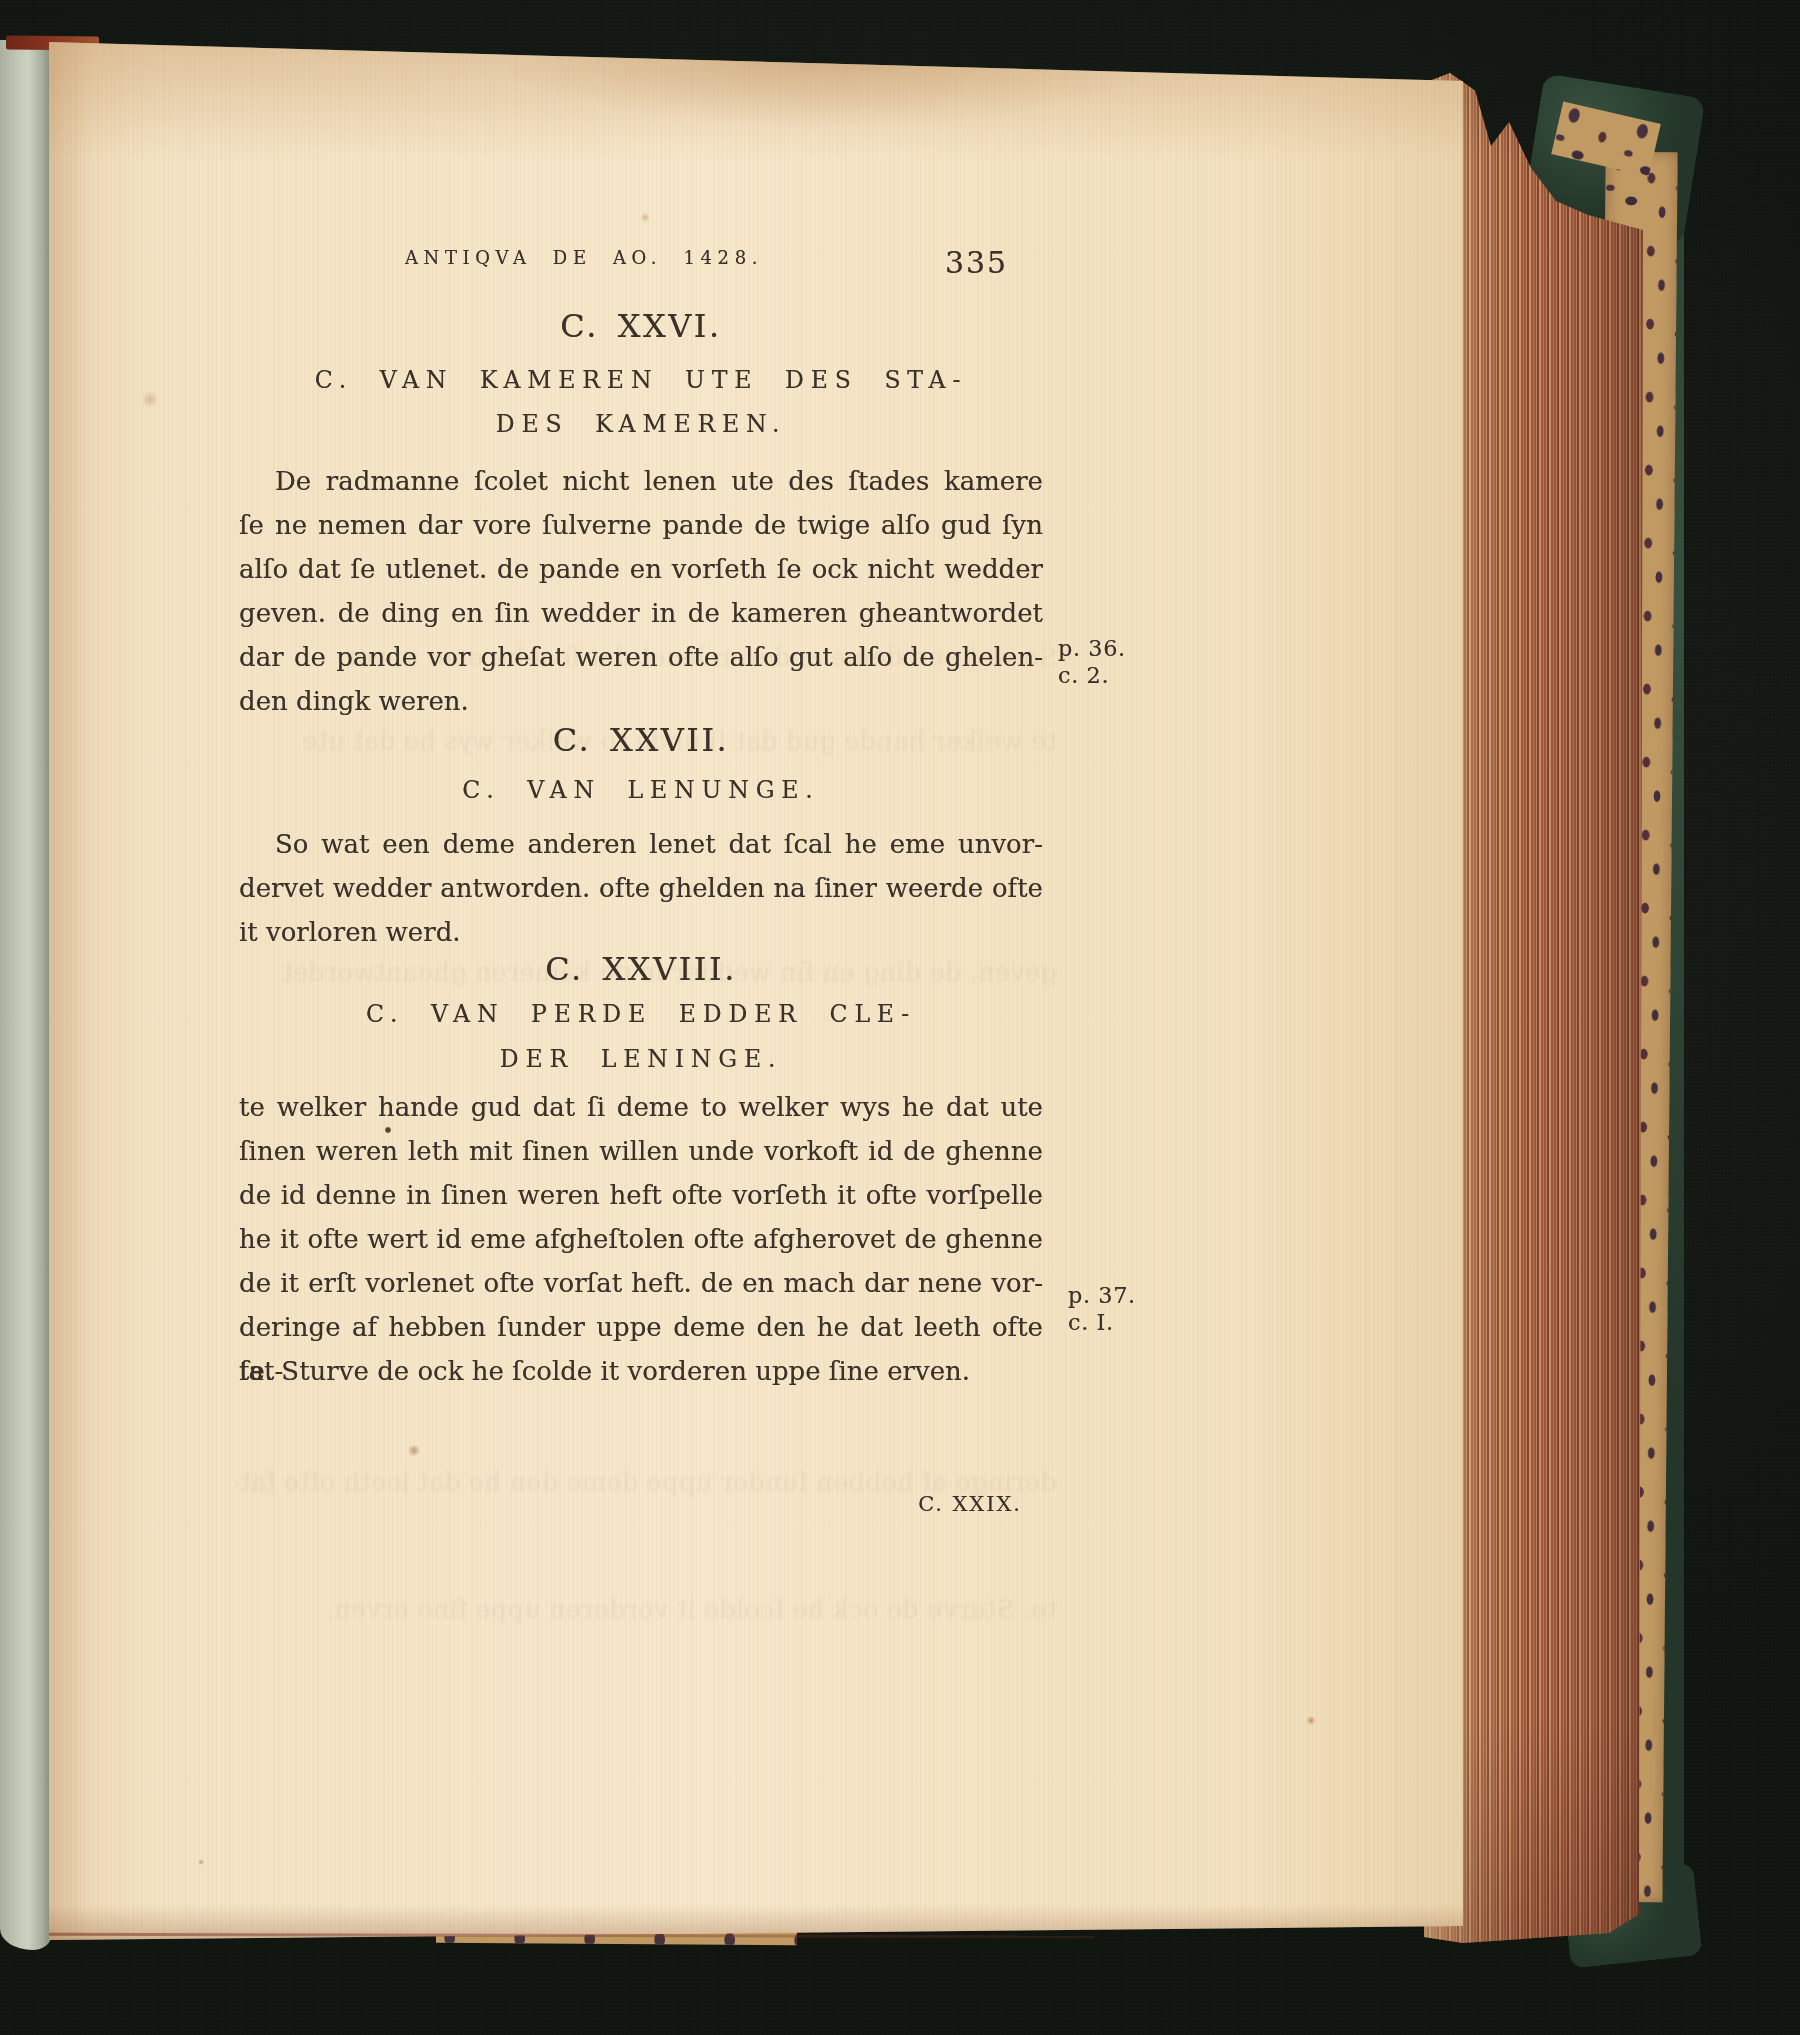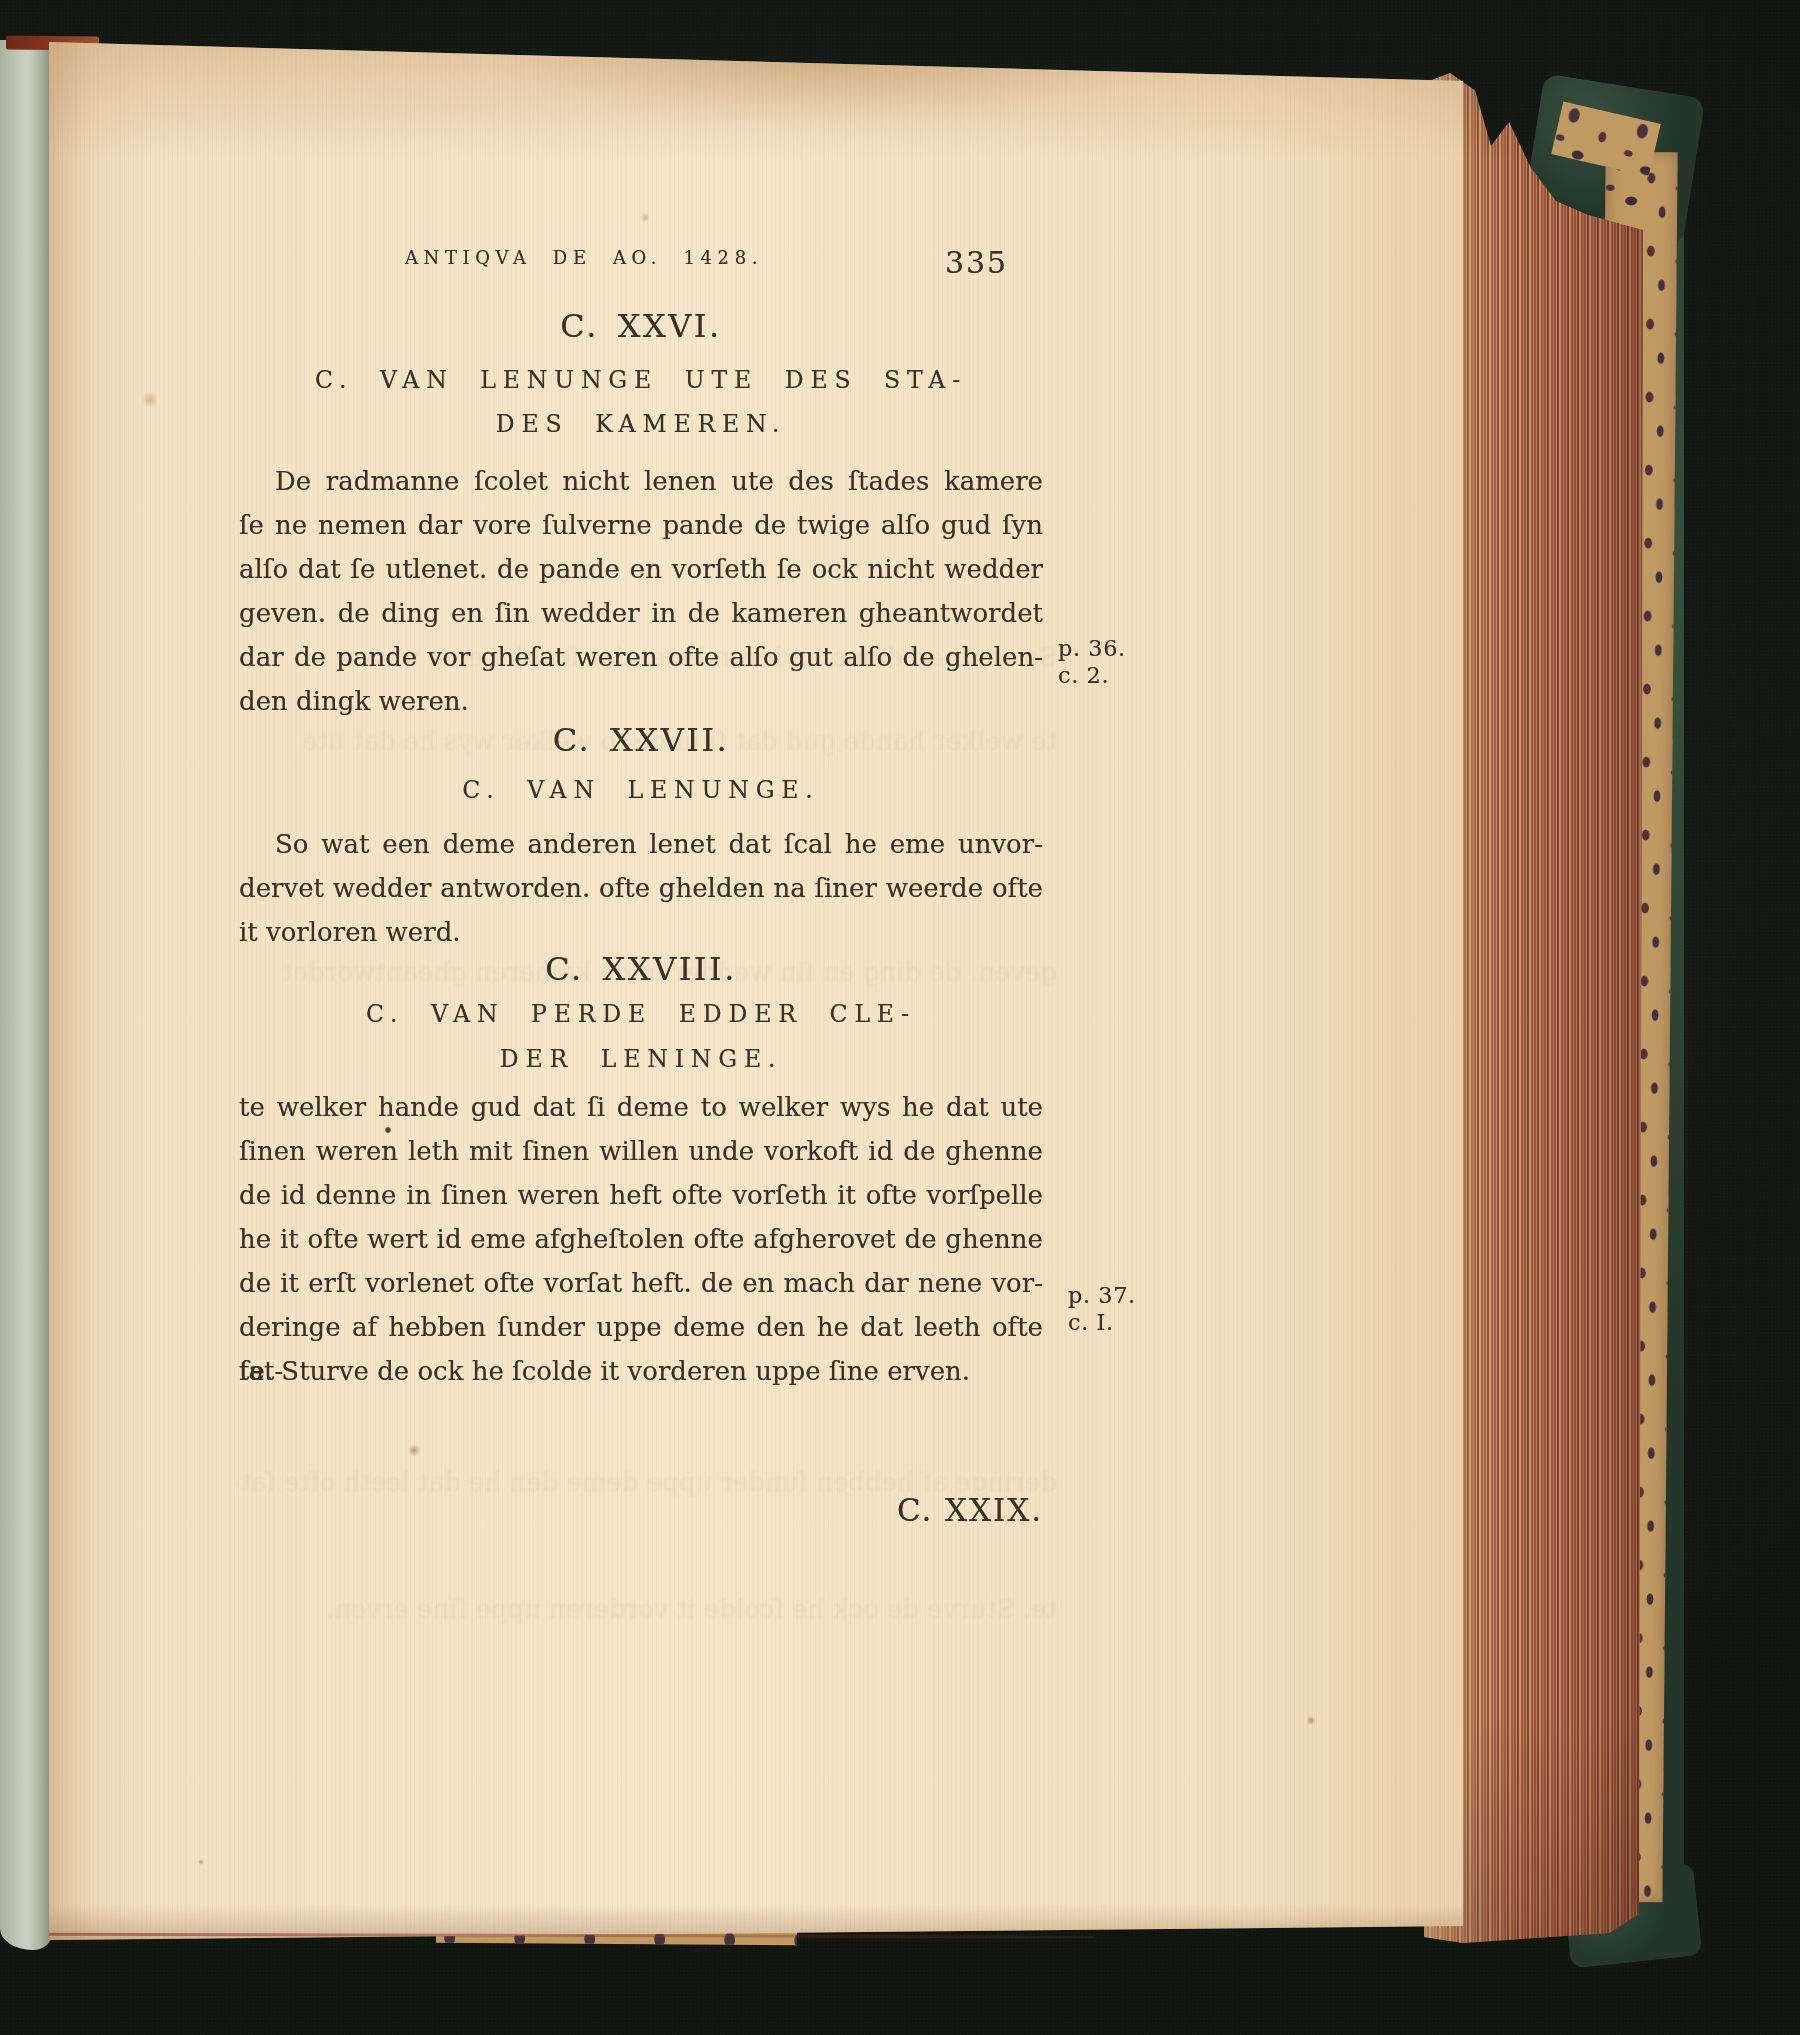--- a/index.html
+++ b/index.html
@@ -45,21 +45,21 @@
   .runhead{left:224px;top:205px;width:622px;text-align:center;
     font-size:18px;letter-spacing:5.6px;word-spacing:10px;}
   .pagenum{left:896px;top:203px;width:137px;font-size:30px;letter-spacing:1.9px;}
   .chapter{width:804px;left:190px;text-align:center;font-size:32px;letter-spacing:2.5px;word-spacing:6.2px;}
   .subhead{width:804px;left:190px;text-align:center;font-size:23.6px;letter-spacing:6.8px;word-spacing:12.4px;}
   .para{left:190px;width:804px;font-size:26px;line-height:44px;}
   .line{height:44px;white-space:nowrap;}
   .jl{white-space:normal;text-align:justify;text-align-last:justify;}
   .ind{padding-left:36px;}
   .mnote{font-size:22.4px;line-height:27px;letter-spacing:0.6px;}
-  .catchword{left:834px;top:1450px;width:174px;text-align:center;font-size:31px;letter-spacing:1.9px;}
+  .catchword{left:834px;top:1450px;width:174px;text-align:center;font-size:21px;letter-spacing:1.9px;}
   
   .bleed{position:absolute;color:#6b5a40;opacity:.075;filter:blur(1.2px);
     transform:scaleX(-1);font-size:26px;white-space:nowrap;overflow:hidden;width:821px;}
   
   .fore-edge{position:absolute;left:1424px;top:73px;width:219px;height:1870px;
     background:
       linear-gradient(90deg,rgba(226,192,142,.50) 0,rgba(226,192,142,.12) 56px,rgba(150,70,45,.10) 100px,rgba(120,50,35,.22) 75%,rgba(80,35,25,.38) 100%),
       linear-gradient(180deg,rgba(90,45,30,.22),rgba(0,0,0,0) 87px,rgba(0,0,0,0) 88%,rgba(90,45,30,.30)),
       repeating-linear-gradient(90deg,#9e5a40 0 1.9px,#c18a5e 1.9px 3.1px,#7e4632 3.1px 5px,#d09c6c 5px 6.8px,#a05a3e 6.8px 8.7px,#b97c54 8.7px 10px);
     clip-path:polygon(0 10px,26px 0,51px 17.4px,67px 73px,85px 49px,107px 95px,132px 128px,164px 142px,219px 157px,215px 1841px,185px 1860px,39px 1870px,0 1864px);}
@@ -121,21 +121,21 @@
   <div class="bleed" style="left:187px;top:600px;">So wat een deme anderen lenet dat ſcal he eme unvor-</div>
   <div class="bleed" style="left:187px;top:684px;">te welker hande gud dat ſi unde to welker wys he dat ute</div>
   <div class="bleed" style="left:187px;top:915px;">geven. de ding en ſin wedder in de kameren gheantwordet</div>
   <div class="bleed" style="left:187px;top:1425px;">deringe af hebben ſunder uppe deme den he dat leeth ofte ſat-</div>
   <div class="bleed" style="left:187px;top:1552px;">te.  Sturve de ock he ſcolde it vorderen uppe ſine erven.</div>
 
   <div class="abs runhead ink">ANTIQVA DE AO. 1428.</div>
   <div class="abs pagenum ink">335</div>
 
   <div class="abs chapter ink" style="top:265px;">C. XXVI.</div>
-  <div class="abs subhead ink" style="top:324px;">C. VAN LENUNGE UTE DES STA-</div>
+  <div class="abs subhead ink" style="top:324px;">C. VAN KAMEREN UTE DES STA-</div>
   <div class="abs subhead ink" style="top:368px;">DES KAMEREN.</div>
   <div class="abs para ink" style="top:417px;">
     <div class="line jl ind">De radmanne ſcolet nicht lenen ute des ſtades kamere</div>
     <div class="line jl">ſe ne nemen dar vore ſulverne pande de twige alſo gud ſyn</div>
     <div class="line jl">alſo dat ſe utlenet. de pande en vorſeth ſe ock nicht wedder</div>
     <div class="line jl">geven. de ding en ſin wedder in de kameren gheantwordet</div>
     <div class="line jl">dar de pande vor gheſat weren ofte alſo gut alſo de ghelen-</div>
     <div class="line">den dingk weren.</div>
   </div>
 

